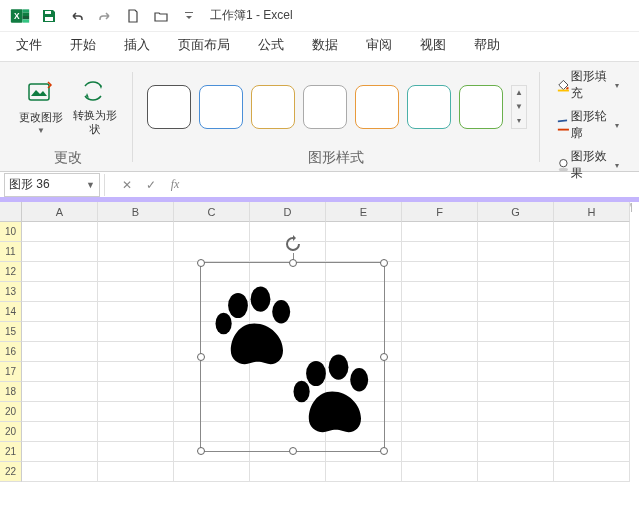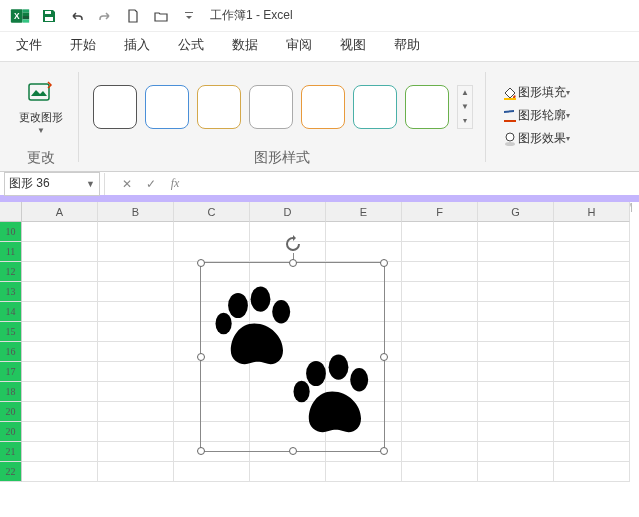--- a/index.html
+++ b/index.html
@@ -32,32 +32,32 @@
 .stylebox.gray{border-color:#aaa;}
 .stylebox.orange{border-color:#e89a3c;}
 .stylebox.teal{border-color:#4ab0a8;}
 .stylebox.green{border-color:#6ab04c;}
 .more-styles{width:16px;height:44px;display:flex;flex-direction:column;justify-content:space-between;align-items:center;margin-left:2px;cursor:pointer;border:1px solid #ddd;}
 .more-styles span{font-size:8px;color:#666;height:14px;display:flex;align-items:center;}
 .format-btns{display:flex;flex-direction:column;gap:2px;}
 .fbtn{display:flex;align-items:center;gap:0;padding:2px 4px;cursor:pointer;border-radius:3px;font-size:12px;}
 .fbtn .ic{width:16px;height:16px;}
 .fbtn .chev{font-size:8px;color:#666;margin-left:auto;}
-.namebox{height:30px;background:#fff;display:flex;align-items:center;border-bottom:7px solid #c4b5fd;padding:2px 4px;}
+.namebox{height:30px;background:#fff;display:flex;align-items:center;border-bottom:5px solid #c4b5fd;padding:2px 4px;}
 .namebox select,.namebox .nb{width:96px;height:24px;border:1px solid #ccc;font-size:12px;padding:0 4px;}
 .nb{display:flex;align-items:center;justify-content:space-between;}
 .fx-controls{display:flex;align-items:center;gap:4px;margin:0 8px;}
 .fx-controls .fxbtn{width:20px;height:20px;display:flex;align-items:center;justify-content:center;color:#888;cursor:pointer;}
 .fxi{font-style:italic;color:#666;font-family:serif;}
 .fbar{flex:1;height:24px;border:none;padding:0 4px;color:#999;font-size:11px;}
 .watermark{position:absolute;right:6px;top:200px;color:#bbb;font-size:12px;}
 .sheet{display:flex;position:relative;}
 .rowhdrs{display:flex;flex-direction:column;}
 .corner{width:22px;height:20px;background:#f0f0f0;border-right:1px solid #ccc;border-bottom:1px solid #ccc;}
-.rowhdr{width:22px;height:20px;background:#22c55e;border-right:1px solid #ccc;border-bottom:1px solid #ddd;font-size:10px;color:#555;display:flex;align-items:center;justify-content:center;font-family:Liberation Serif, serif;}
+.rowhdr{width:22px;height:20px;background:#fef9c3;border-right:1px solid #ccc;border-bottom:1px solid #ddd;font-size:10px;color:#555;display:flex;align-items:center;justify-content:center;}
 .cols{display:flex;}
 .colhdr{width:76px;height:20px;background:#f0f0f0;border-right:1px solid #ddd;border-bottom:1px solid #ccc;font-size:11px;color:#555;display:flex;align-items:center;justify-content:center;}
 .cell{width:76px;height:20px;border-right:1px solid #e0e0e0;border-bottom:1px solid #e0e0e0;}
 .grid{position:relative;}
 .shape-sel{position:absolute;left:178px;top:60px;width:185px;height:190px;border:1px solid #888;}
 .handle{width:8px;height:8px;background:#fff;border:1px solid #666;border-radius:50%;position:absolute;}
 .rot{width:18px;height:18px;position:absolute;top:-28px;left:50%;transform:translateX(-50%);}
 .rot svg{width:18px;height:18px;}
 .rot::after{content:"";position:absolute;top:18px;left:50%;width:1px;height:10px;background:#888;}
 .paw{position:absolute;fill:#000;}
@@ -109,38 +109,46 @@
         </svg>
       </div>
   </div>
   <span class="title-text">工作簿1 - Excel</span>
 </div>
 
 <div class="tabs">
   <div class="tab">文件</div>
   <div class="tab">开始</div>
   <div class="tab">插入</div>
+  <div class="tab">页面布局</div>
   <div class="tab">公式</div>
   <div class="tab">数据</div>
   <div class="tab">审阅</div>
   <div class="tab">视图</div>
   <div class="tab">帮助</div>
 </div>
 
 <div class="ribbon">
   <div class="group">
     <div class="group-content">
       <div class="bigbtn">
         <svg class="ic" viewBox="0 0 32 32">
             <rect x="4" y="6" width="20" height="16" fill="none" stroke="#107c41" stroke-width="1.5" rx="2"></rect>
             <path d="M6 18l5-6 4 4 3-3 4 5z" fill="#107c41"></path>
             <path d="M23 4l3 3-3 3" fill="none" stroke="#d83b01" stroke-width="1.5"></path>
           </svg>
         <span class="lbl">更改图形</span>
         <span class="chev">▼</span>
+      </div>
+      <div class="bigbtn">
+        <svg class="ic" viewBox="0 0 32 32">
+            <path d="M6 10a10 10 0 0116 0M22 20a10 10 0 01-16 0" fill="none" stroke="#107c41" stroke-width="1.5"></path>
+            <path d="M20 8l3 2-1 3M10 22l-3-2 1-3" fill="#107c41"></path>
+          </svg>
+        <span class="lbl">转换为形状</span>
       </div>
     </div>
     <div class="group-label">更改</div>
   </div>
   <div class="sep"></div>
   <div class="group">
     <div class="group-content">
       <div class="stylebox sel"></div>
       <div class="stylebox blue"></div>
       <div class="stylebox gold"></div>

